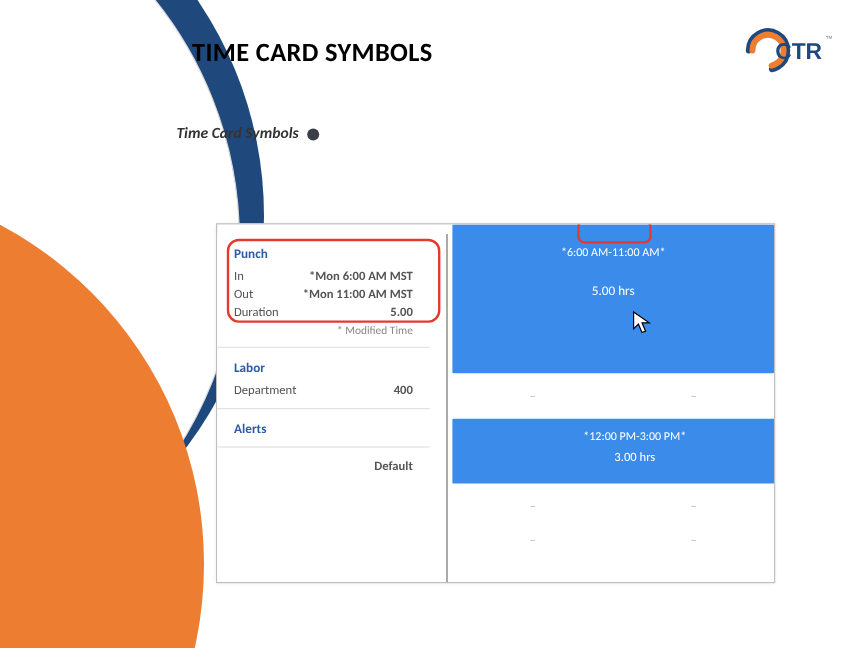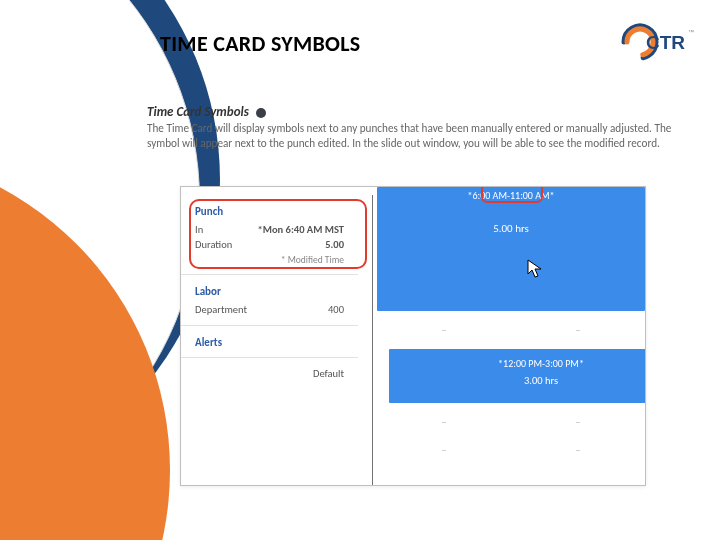--- a/index.html
+++ b/index.html
@@ -106,42 +106,42 @@
     font-size: 11px;
     font-weight: 700;
     color: #2d5ca6;
     margin-top: 10px;
     margin-bottom: 4px;
   }
   .section-head.first { margin-top:0; }
   .divider { border-top:1px solid #e2e2e2; margin: 8px -14px; }
   .row { display:flex; justify-content:space-between; font-size:10.5px; color:#555; padding:1px 0;text-align:center;}
   .row .r { font-weight:700; color:#555; }
-  .row .r.norm { font-weight:400; }
+  .row .r.norm { font-weight:700; }
   .modtime { text-align:right; font-size:9.5px; color:#888; margin-top:2px;}
   .red-circle-punch {
     position:absolute;
     left: 8px; top: 12px;
     width: 178px; height: 70px;
     border: 2px solid #e23b2e;
     border-radius: 10px;
     pointer-events:none;
   }
   .blue-block {
     position: absolute;
     background: #3b8beb;
     color: #fff;
     text-align: center;
     font-size: 10.5px;
     border-radius: 1px;
   }
   .blue1 { left: 196px; top: 0px; width: 268px; height: 124px; }
-  .blue1 .time { padding-top: 2px; font-size: 10px; }
+  .blue1 .time { padding-top: 16px; font-size: 10px; }
   .blue1 .hrs { margin-top: 20px; font-size: 11px; }
-  .blue2 { left: 196px; top: 162px; width: 304px; height: 54px; margin-left: 12px; }
+  .blue2 { left: 196px; top: 162px; width: 304px; height: 54px; }
   .blue2 .time { padding-top: 8px; font-size: 10px; }
   .blue2 .hrs { margin-top: 4px; font-size: 10.5px; }
   .red-circle-top {
     position:absolute;
     left: 300px; top: -4px;
     width: 62px; height: 20px;
     border: 2px solid #e23b2e;
     border-radius: 6px;
     pointer-events:none;
   }
@@ -176,30 +176,33 @@
     <text x="34" y="29" font-family="Arial" font-size="19" font-weight="700" fill="#1f497d">CTR</text>
     <text x="76" y="14" font-family="Arial" font-size="6" fill="#888">™</text>
   </svg>
 </div>
 
 <div class="content">
   <div class="subhead">
     <span>Time Card Symbols</span>
     <span class="dot"></span>
   </div>
-  <div class="desc">The Time Card will display symbols next to any punches that have been manually entered or manually adjusted. The symbol will appear next to the punch edited. In the slide out window, you will be able to see the modified record.</div>
 </div>
 
 <div class="screenshot">
 
   <div class="panel-left">
     <div class="section-head first">Punch</div>
     <div class="row">
       <span>In</span>
-      <span class="r">*Mon 6:40 AM MST</span>
+      <span class="r">*Mon 6:00 AM MST</span>
+    </div>
+    <div class="row">
+      <span>Out</span>
+      <span class="r">*Mon 11:00 AM MST</span>
     </div>
     <div class="row">
       <span>Duration</span>
       <span class="r">5.00</span>
     </div>
     <div class="modtime">* Modified Time</div>
 
     <div class="divider"></div>
     <div class="section-head">Labor</div>
     <div class="row">

